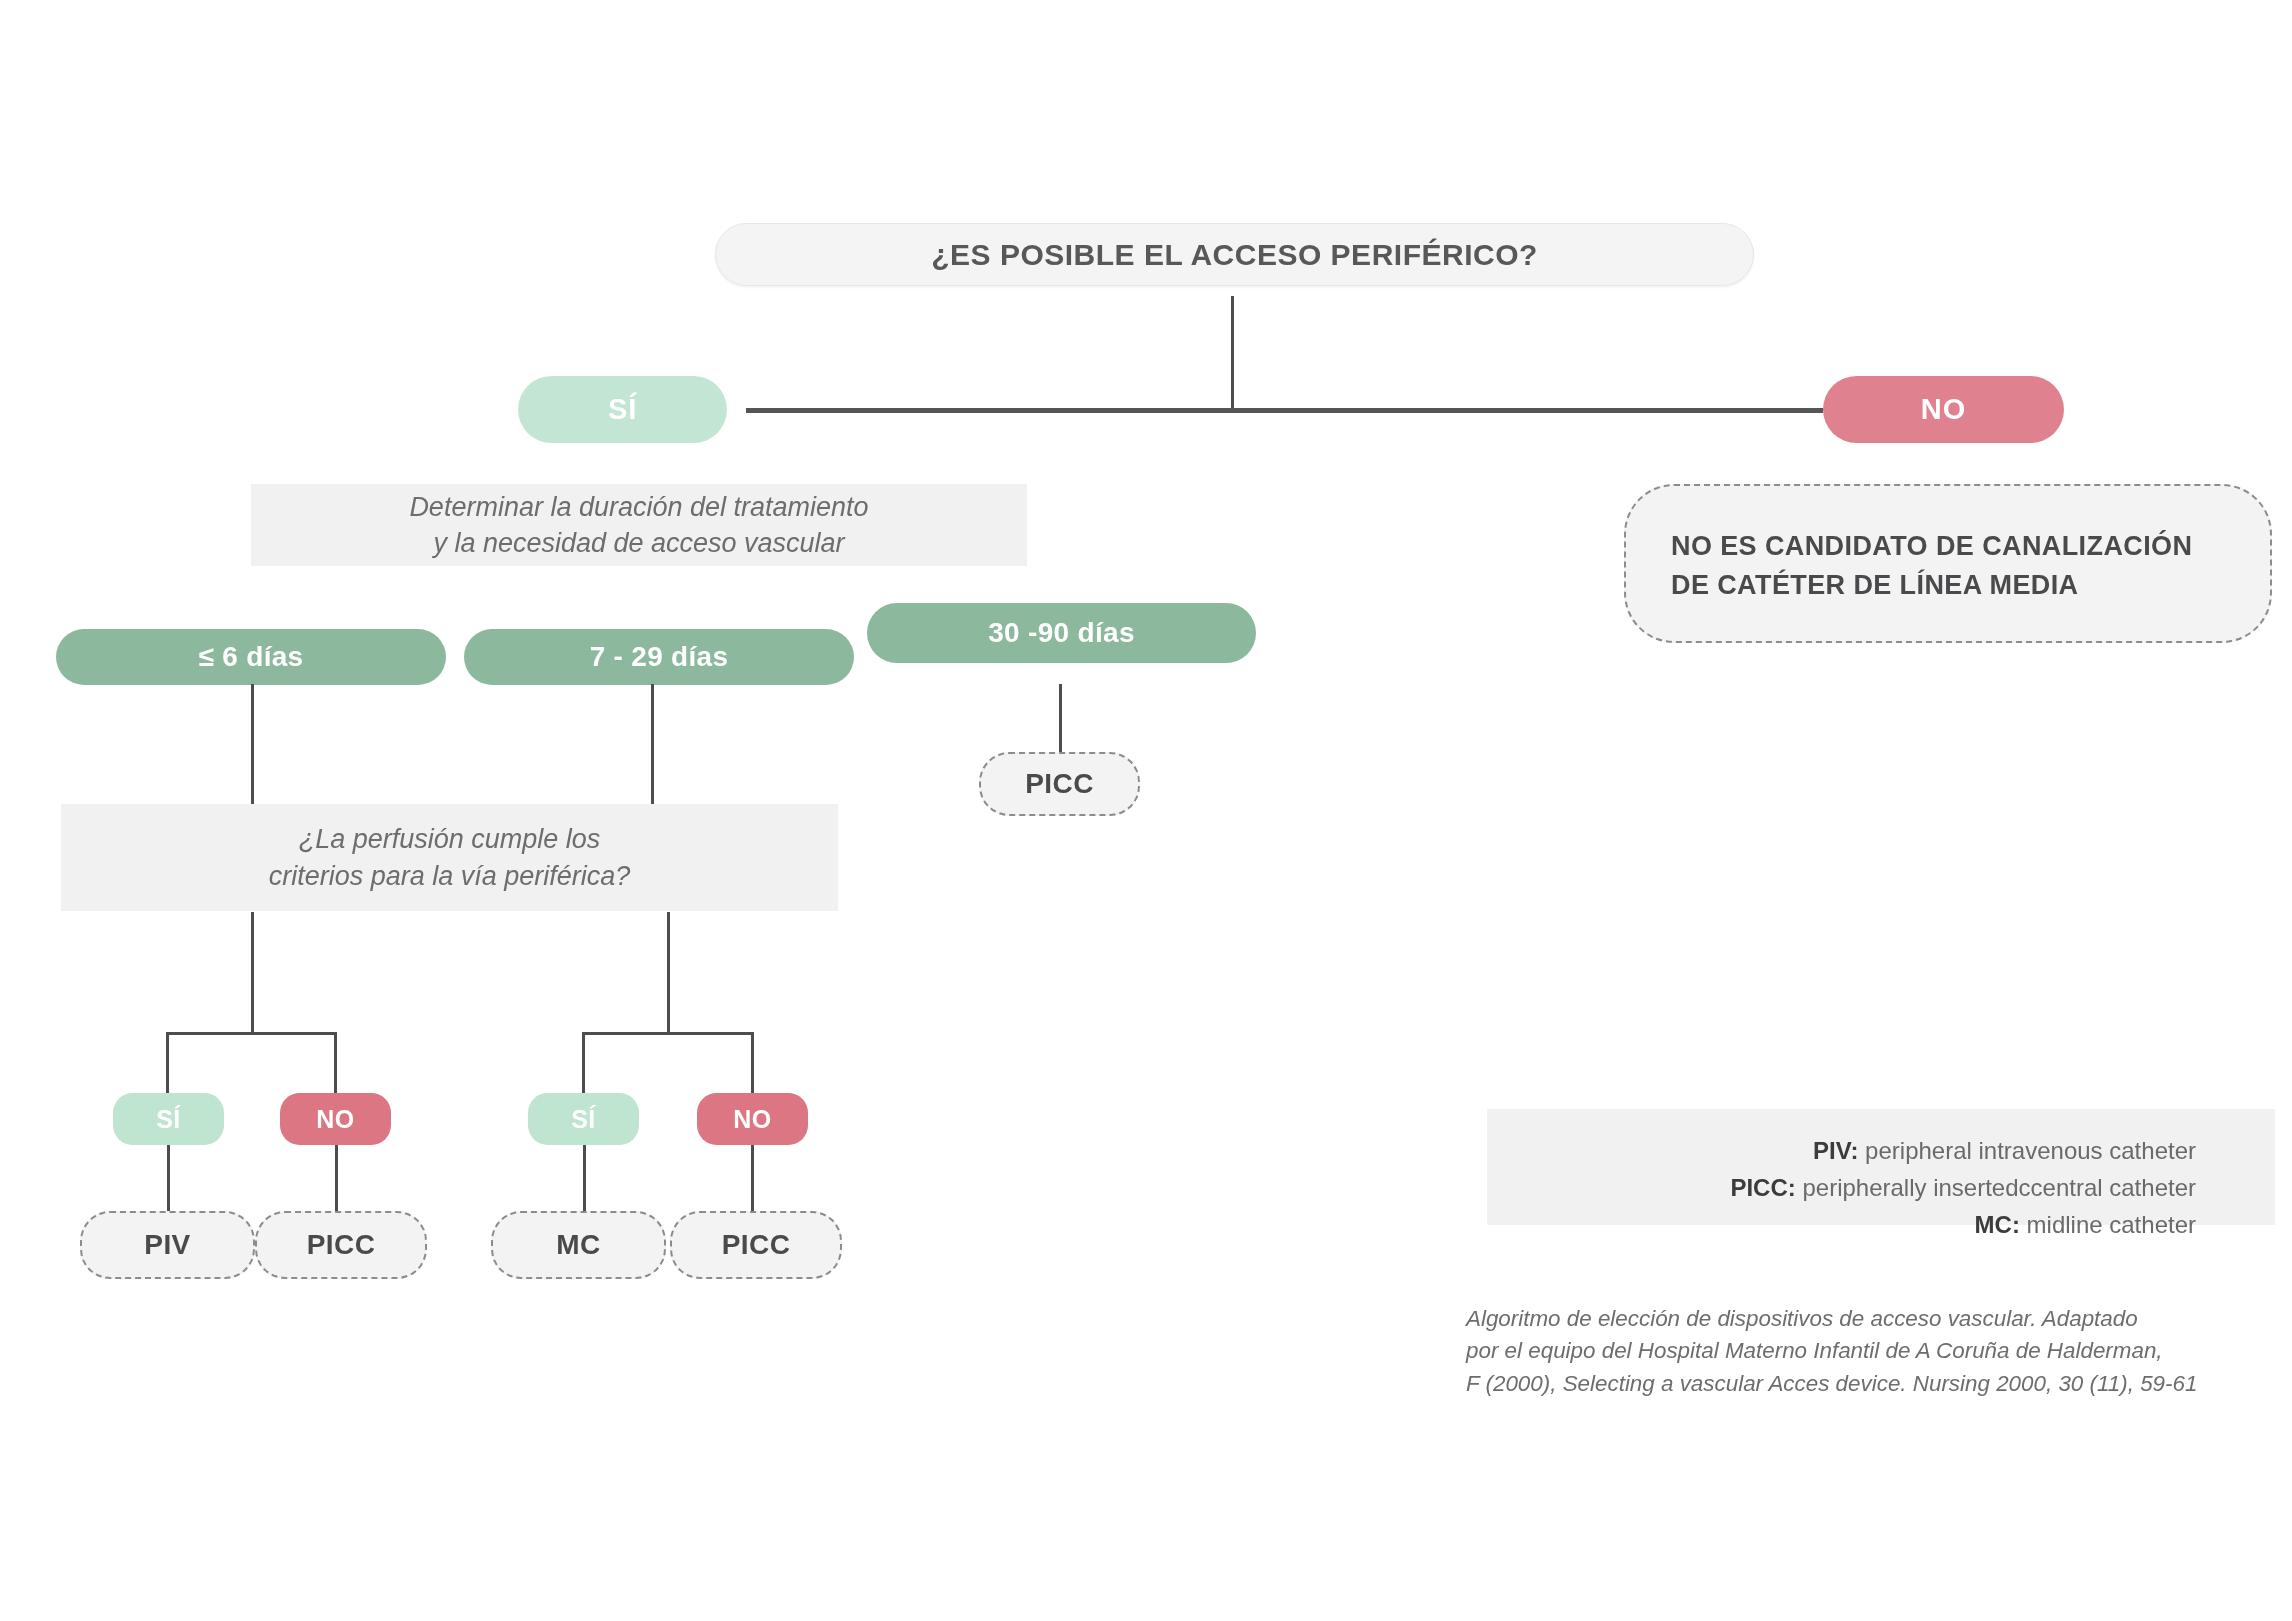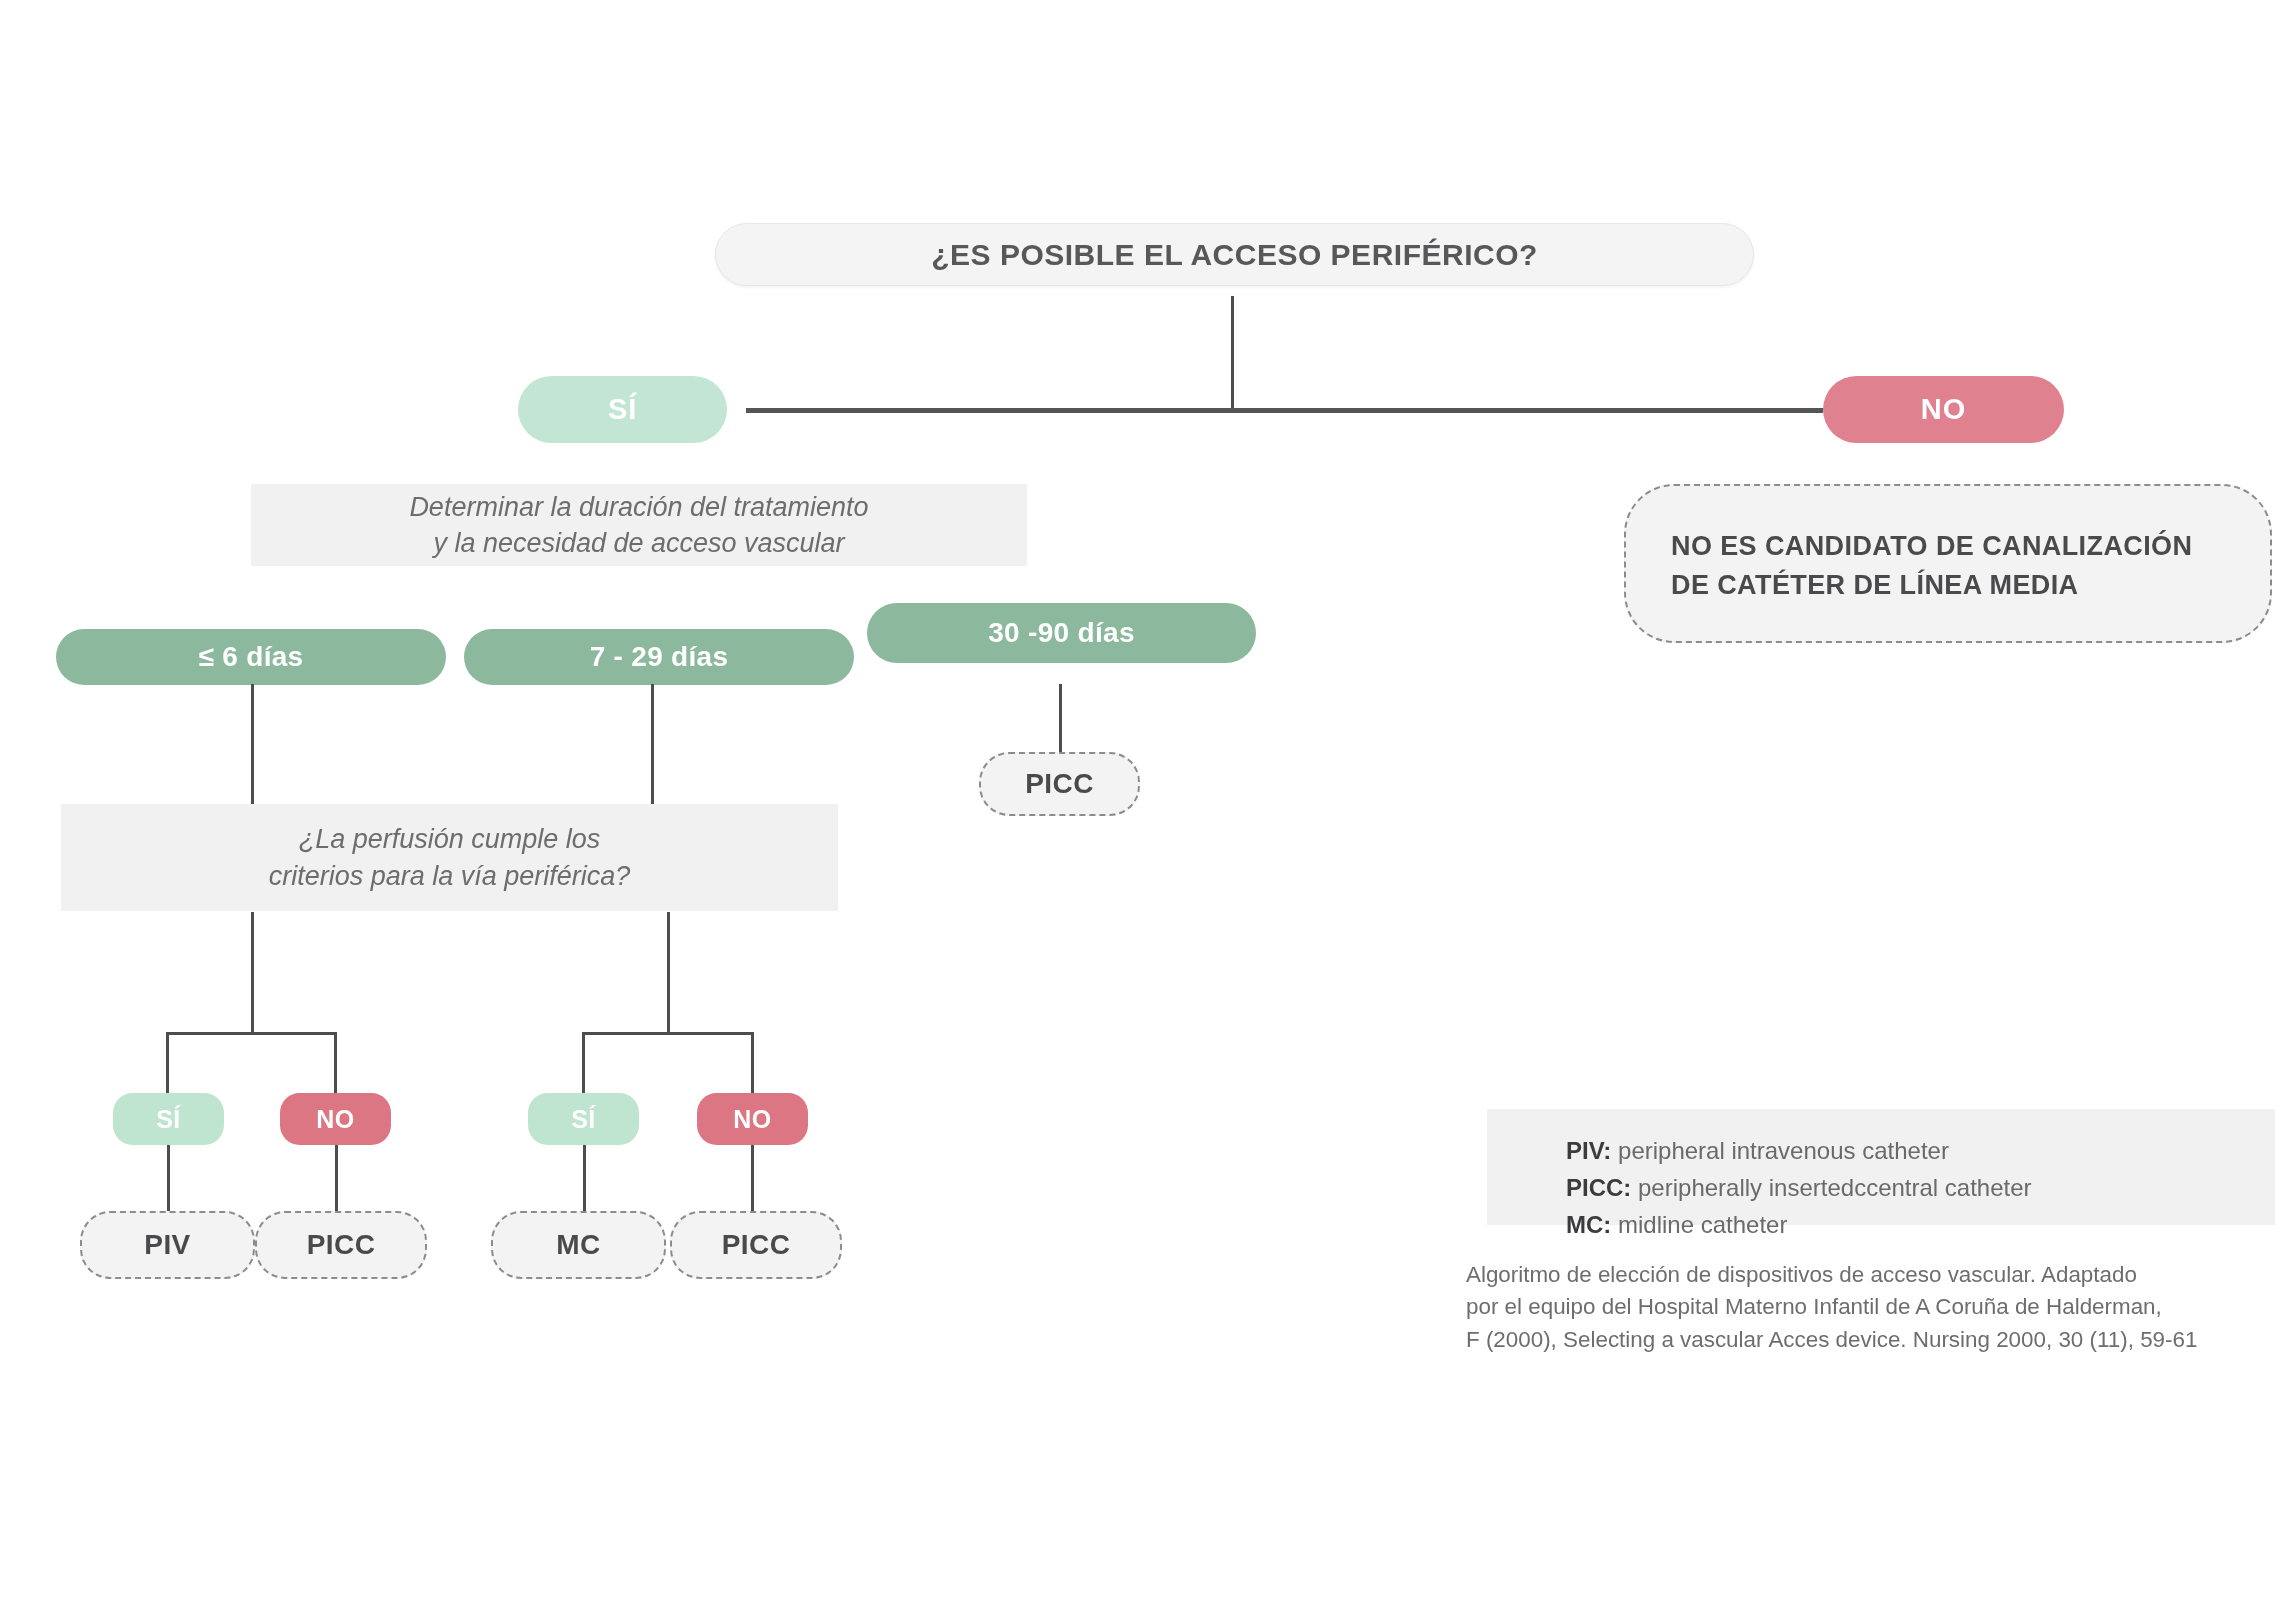--- a/index.html
+++ b/index.html
@@ -131,21 +131,23 @@
     color: #6a6a6c;
     font-size: 24px;
     line-height: 1.55;
   }
   .legend-box b { color: #3c3c3e; font-weight: 700; }
 
   .citation {
     position: absolute;
     color: #6d6d6f;
     font-size: 22.4px;
+    font-style: italic;
     line-height: 1.45;
+    margin-top: 44px;
   }
 </style>
 </head>
 <body>
 
 <div id="canvas">
 
   <div class="node root-box" style="left:715px; top:223px; width:1039px; height:63px;">
     <span>¿ES POSIBLE EL ACCESO PERIFÉRICO?</span>
   </div>
@@ -233,21 +235,21 @@
   <div class="vline" style="left:583px; top:1145px; width:2.7px; height:66px;"></div>
   <div class="vline" style="left:751px; top:1145px; width:2.7px; height:66px;"></div>
 
   <div class="node dashed-box" style="left:491px; top:1211px; width:175px; height:68px;">
     <span>MC</span>
   </div>
   <div class="node dashed-box" style="left:670px; top:1211px; width:172px; height:68px;">
     <span>PICC</span>
   </div>
 
-  <div class="legend-box" style="left:1487px; top:1109px; width:788px; height:116px;">
+  <div class="legend-box" style="left:1487px; top:1109px; width:788px; height:116px;text-align:right;">
     <div>
       <b>PIV:</b><span> peripheral intravenous catheter</span>
     </div>
     <div>
       <b>PICC:</b><span> peripherally insertedccentral catheter</span>
     </div>
     <div>
       <b>MC:</b><span> midline catheter</span>
     </div>
   </div>

